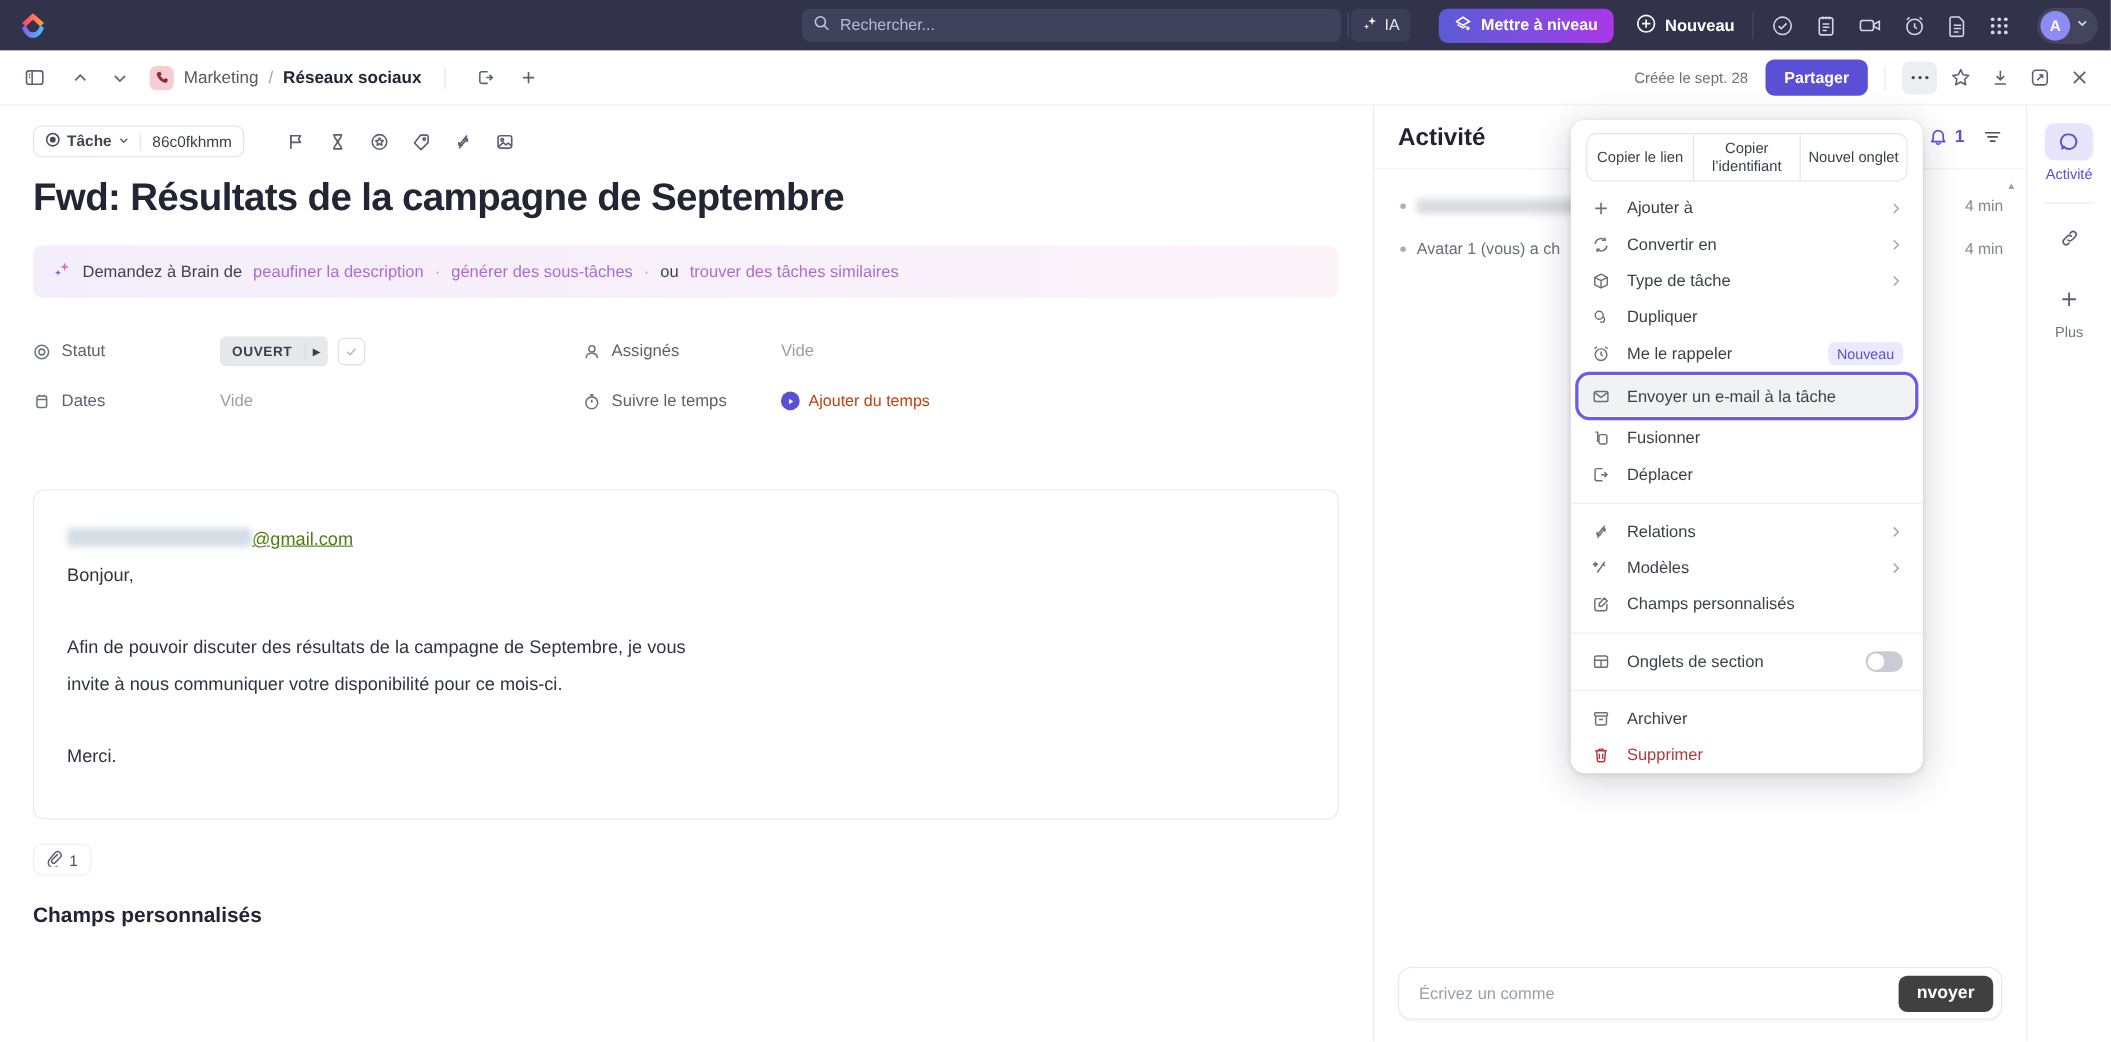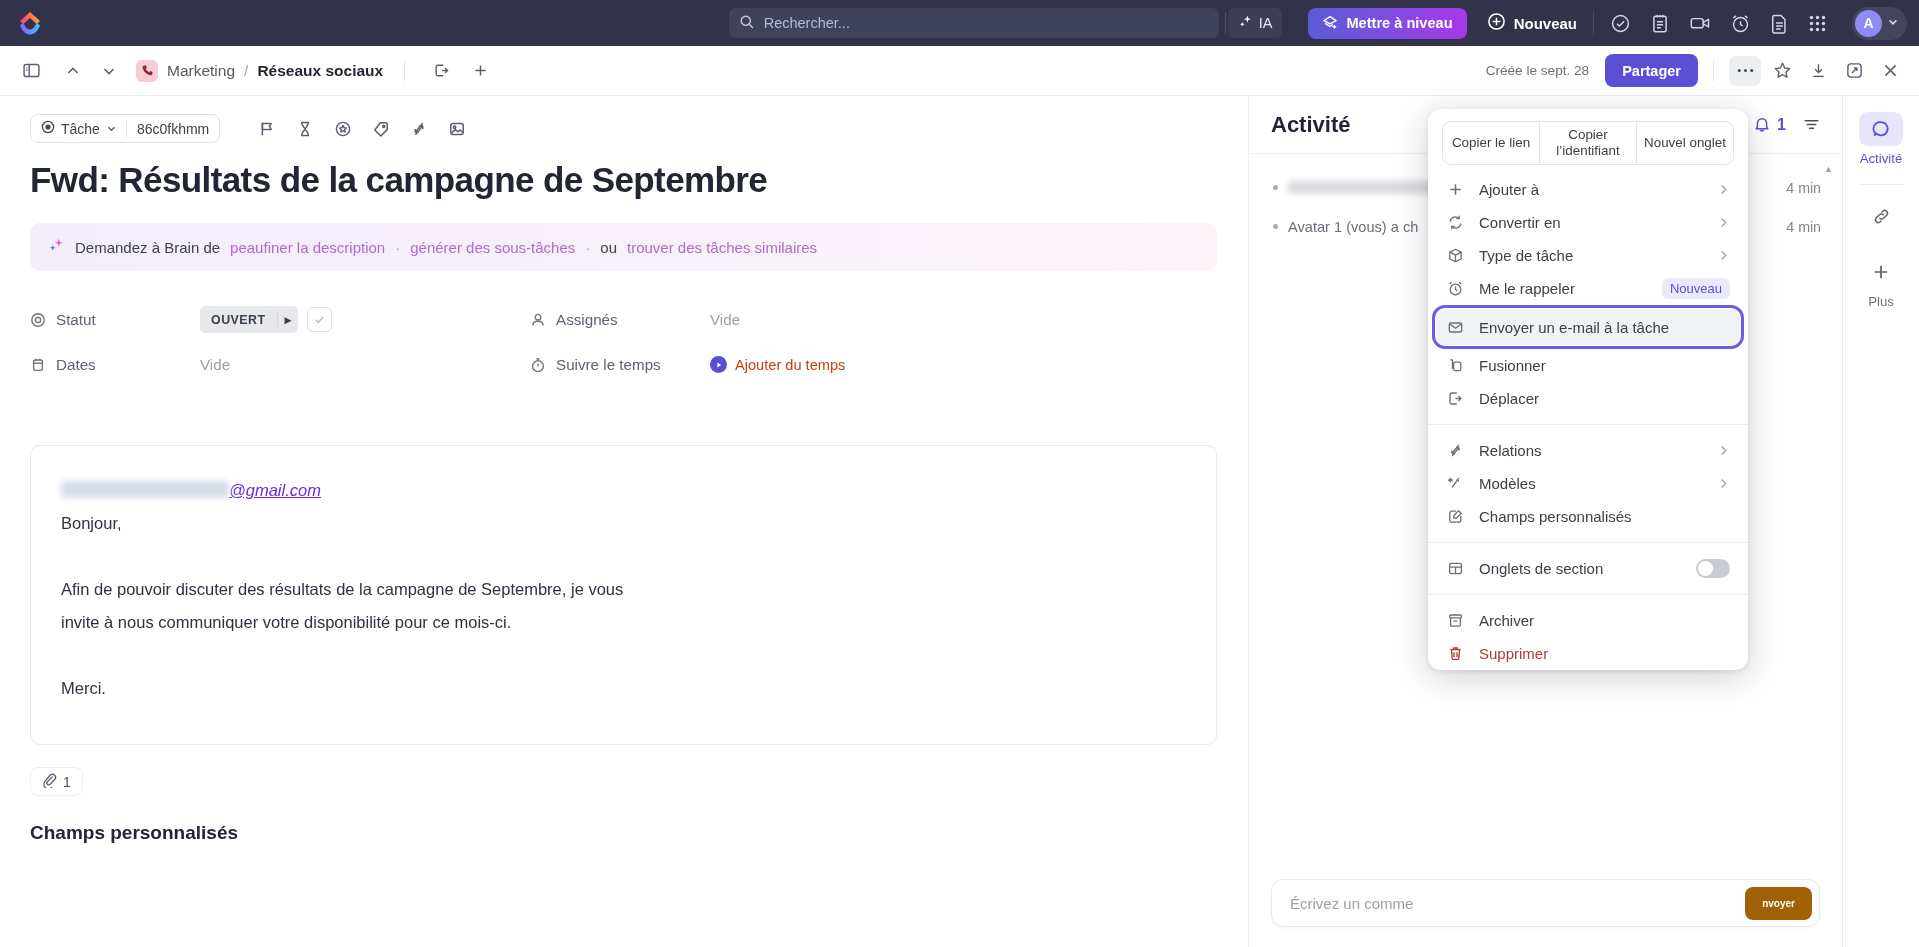--- a/index.html
+++ b/index.html
@@ -91,21 +91,21 @@
   
   .main {
     position:absolute; top:96px; left:0; width:1247px; height:851px;
     background:#fff; overflow:hidden;
   }
   .chipsrow{ display:flex; align-items:center; gap:6px; padding: 18px 0 0 30px;}
   .type-chip{
     display:flex;align-items:center; height:29px; border:1px solid #dfe1e6;
     border-radius:8px; overflow:hidden; font-size:14px; color:#414550;
   }
-  .type-chip .tcl{display:flex;align-items:flex-end;gap:6px;padding:0 9px 0 10px;}
+  .type-chip .tcl{display:flex;align-items:flex-start;gap:6px;padding:0 9px 0 10px;font-weight:bold;}
   .type-chip .tcid{padding:0 10px;border-left:1px solid #dfe1e6;color:#3d414b;}
   .chip-ico{width:30px;height:29px;display:flex;align-items:center;justify-content:center;
     color:#5b6070;cursor:pointer;border-radius:6px;margin-left:2px;}
   .chips-gap{width:18px;}
 
   .title{
     padding: 16px 30px 0 30px; font-size: 35px; font-weight: 700;
     letter-spacing: -0.6px; color:#222634; line-height:1.2;
   }
   .brain-bar{
@@ -140,21 +140,21 @@
     display:flex;align-items:center;justify-content:center;}
 
   .desc-card{
     margin: 58px 30px 0 30px; border:1px solid #e7e8ed; border-radius:10px;
     height: 300px; padding: 28px 30px; color:#2f3340; font-size:16.5px; line-height: 2.0;
   }
   .redacted{
     display:inline-block; width:168px; height:17px; border-radius:3px;
     background:#d5dde7; vertical-align:-2px; filter: blur(3px);
   }
-  .maillink{ color:#6d28d9; text-decoration:underline;font-style:italic; }
+  .maillink{ color:#4d7c0f; text-decoration:underline; }
   .attach-pill{
     margin: 22px 0 0 30px; display:inline-flex; align-items:center; gap:6px;
     height:29px; padding:0 11px; border:1px solid #eceef1; border-radius:8px;
     color:#4b4f59; font-size:14px; background:#fff; cursor:pointer;
   }
   .cfields-title{
     margin: 26px 0 0 30px; font-size: 19px; font-weight:800; color:#222634;
   }
 
   
@@ -186,21 +186,21 @@
     background:#fff;
   }
   .comment-box{
     height:48px; border:1px solid #e7e8ed; border-radius:12px;
     display:flex; align-items:center; padding: 0 7px 0 18px;
     box-shadow: 0 1px 3px rgba(20,20,40,.05);
   }
   .comment-ph{ color:#9a9ea9; font-size:15px; }
   .send-btn{
     margin-left:auto; height:33px; padding:0 17px; border-radius:8px;
-    background:#a16207; color:#fff; font-size:10px; font-weight:700;
+    background:#404040; color:#fff; font-size:16px; font-weight:700;
     display:flex;align-items:center; border:none; cursor:pointer;text-align:right;
   }
 
   
   .rail{
     position:absolute; top:96px; left:1842px; width:77px; height:851px;
     background:#fff; border-left:1px solid #ebecf0;
     display:flex; flex-direction:column; align-items:center; padding-top:16px;
   }
   .rail-item{display:flex;flex-direction:column;align-items:center;gap:5px;cursor:pointer;}
@@ -771,20 +771,29 @@
         </svg>
       </span>
       <span>Type de tâche</span>
       <span class="chev">
         <svg width="13" height="13" viewBox="0 0 14 14" fill="none" stroke="currentColor" stroke-width="1.5">
             <path d="M5 2.6 L9.4 7 L5 11.4"></path>
           </svg>
       </span>
     </div>
 
+    <div class="mi">
+      <span class="mi-ico">
+        <svg width="17" height="17" viewBox="0 0 18 18" fill="none" stroke="currentColor" stroke-width="1.4">
+          <circle cx="7.2" cy="7" r="3.8"></circle>
+            <path d="M11.2 8.4a3.6 3.6 0 0 1 0 5.2H8"></path>
+        </svg>
+      </span>
+      <span>Dupliquer</span>
+    </div>
 
     <div class="mi">
       <span class="mi-ico">
         <svg width="17" height="17" viewBox="0 0 18 18" fill="none" stroke="currentColor" stroke-width="1.4">
           <circle cx="9" cy="10" r="5.6"></circle>
             <path d="M9 7v3l1.8 1.2"></path>
             <path d="M2.8 4.2 L5 2.4M15.2 4.2 L13 2.4"></path>
         </svg>
       </span>
       <span>Me le rappeler</span>

